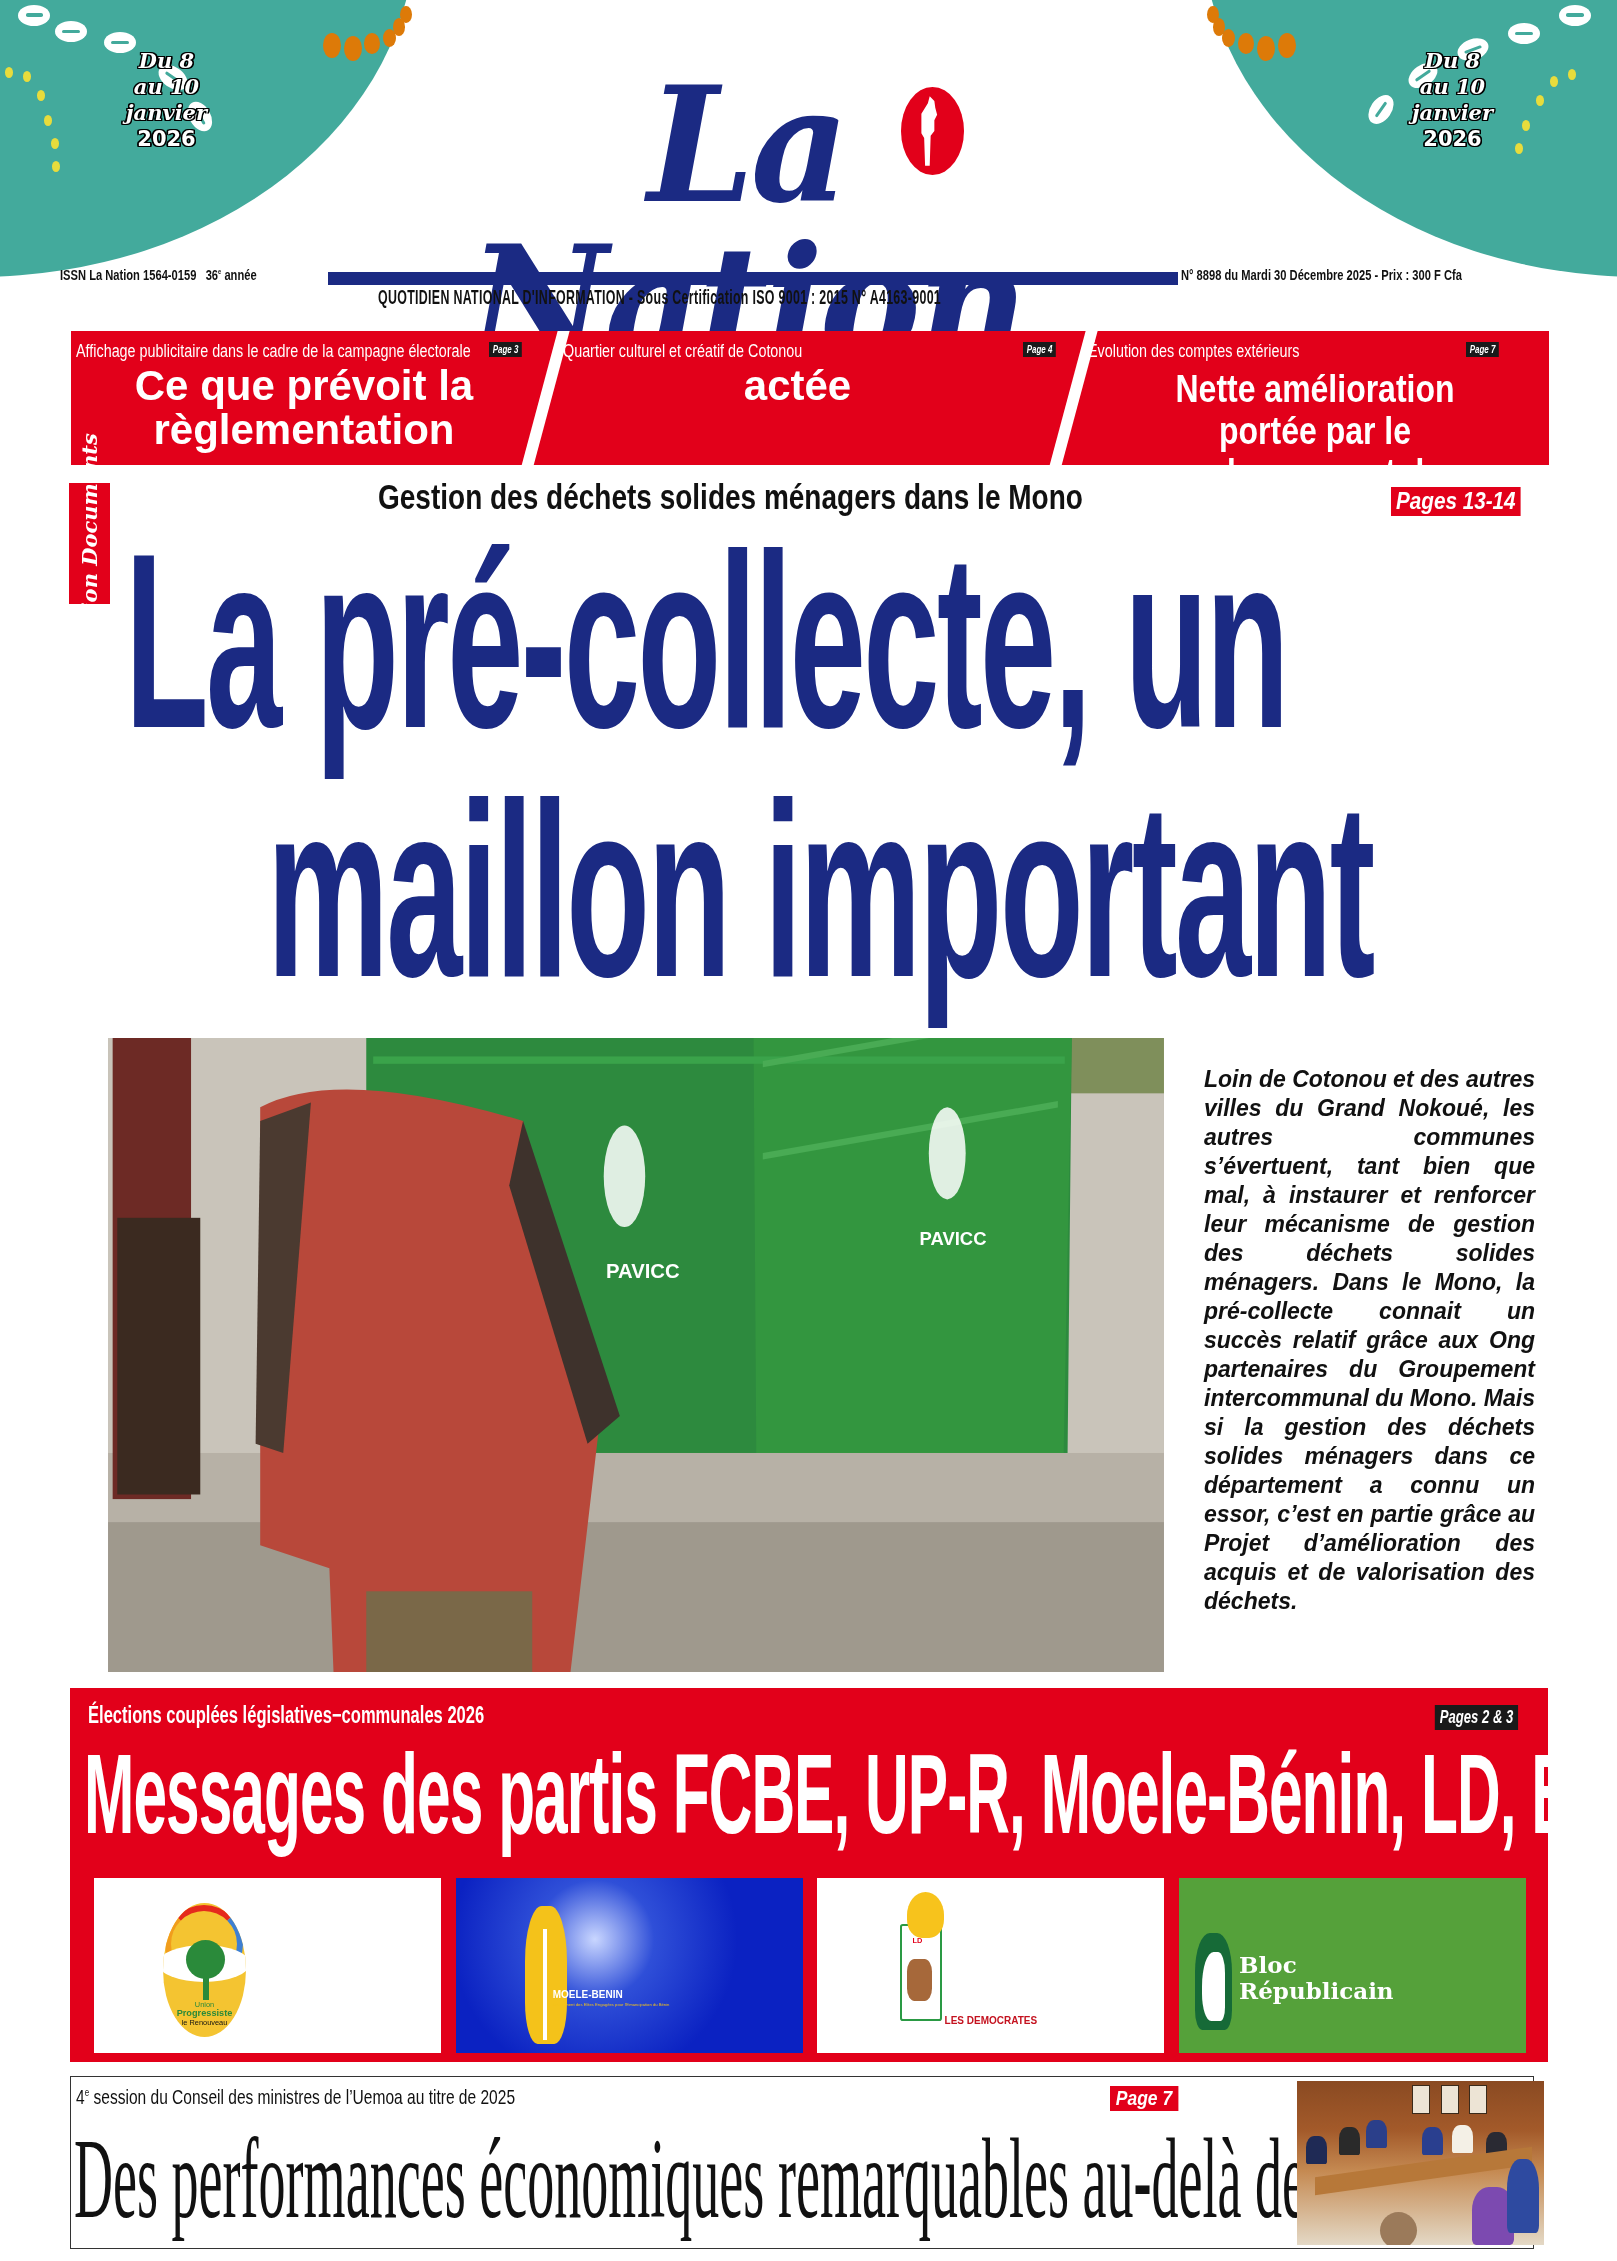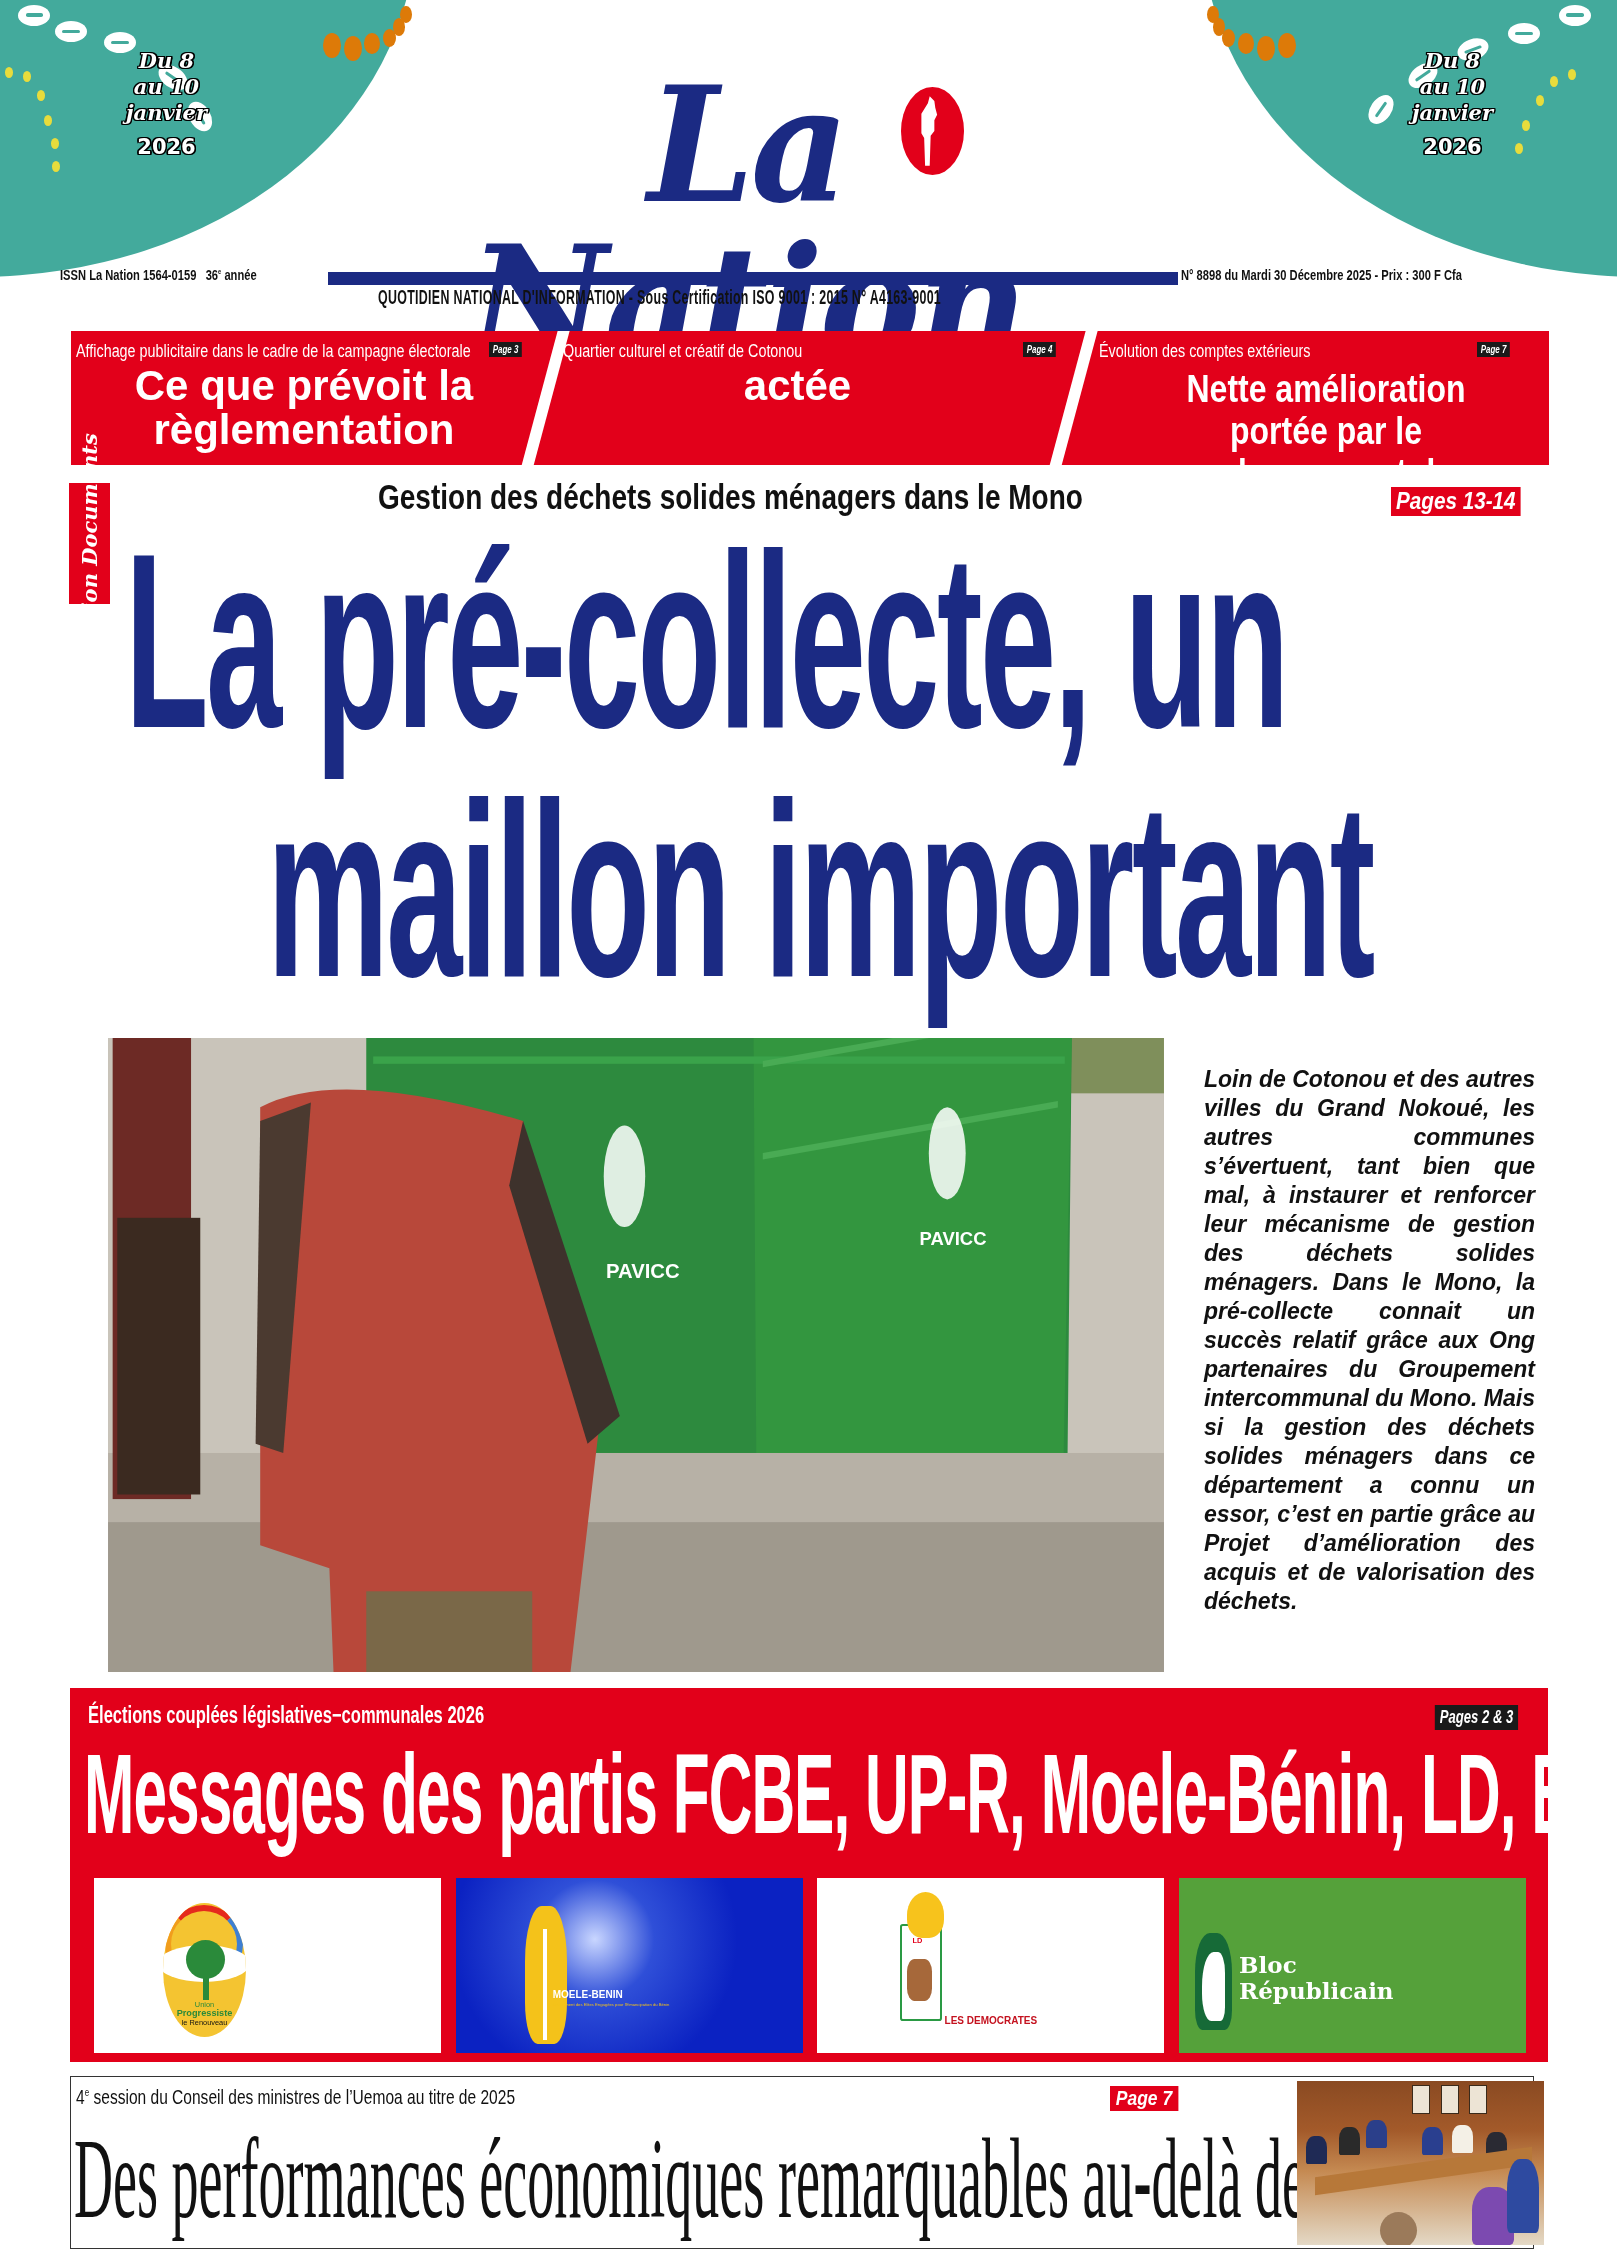--- a/index.html
+++ b/index.html
@@ -11,21 +11,21 @@
   .corner.left { left: -461px; }
   .corner.right { right: -461px; }
   .dot-orange { position: absolute; width: 18.4px; height: 25px; border-radius: 50%; background: #dd7a08; }
   .cowrie { position: absolute; width: 32px; height: 21px; border-radius: 50%; background: #fff; }
   .cowrie::after { content: ""; position: absolute; left: 7.4px; top: 8.8px; width: 17.5px; height: 3.7px; border-radius: 1.8px; background: #43aa9c; }
   .yellow-dot { position: absolute; width: 8.3px; height: 11px; border-radius: 50%; background: #e8dc3c; }
 
   .date-stamp { position: absolute; width: 111px; text-align: center; font-family: "DejaVu Serif", serif; font-style: italic; font-weight: bold;
     color: #fff; font-size: 21px; line-height: 26px;
     text-shadow: -1.4px -1.4px 0 #000, 1.4px -1.4px 0 #000, -1.4px 1.4px 0 #000, 1.4px 1.4px 0 #000, 0 1.4px 0 #000, 1.4px 0 0 #000, -1.4px 0 0 #000, 0 -1.4px 0 #000; }
-  .date-stamp .yr { font-family: "DejaVu Sans", sans-serif; font-style: normal; margin-top: 8px; }
+  .date-stamp .yr { font-family: "DejaVu Sans", sans-serif; font-style: normal; }
 
   
   .masthead-logo { position: absolute; left: 387px; top: 55px; width: 719px; height: 166px; }
   .masthead-text { position: absolute; left: 0; top: 18.4px; width: 719px; text-align: center; font-family: "DejaVu Serif", serif;
     font-weight: bold; font-style: italic; font-size: 152px; line-height: 152px; color: #1b2a83; letter-spacing: -3.7px; transform: scaleY(1.05); }
   .benin-oval { position: absolute; left: 514px; top: 32px; width: 63px; height: 88px; border-radius: 50%; background: #e2001a; }
   .benin-oval svg { position: absolute; left: 0; top: 0; }
 
   .issn-line { position: absolute; top: 267px; left: 60px; font-family: "Liberation Sans", sans-serif; font-weight: bold; font-size: 14.3px;
     transform: scaleX(0.78); transform-origin: left center; white-space: nowrap; color: #111; }
@@ -212,21 +212,21 @@
   </div>
   <div class="slash" style="left:468px;"></div>
   <div class="teaser t2" style="left:480px;width:493px;">
     <div class="kicker" style="left:11.5px;">Quartier culturel et créatif de Cotonou</div>
     <div class="page-tag" style="left:472px;">Page 4</div>
     <div class="head">
       <div>actée</div>
     </div>
   </div>
   <div class="slash" style="left:996px;"></div>
-  <div class="teaser t3" style="left:1010px;width:468px;margin-left:11px;">
+  <div class="teaser t3" style="left:1010px;width:468px;">
     <div class="kicker" style="left:7px;">Évolution des comptes extérieurs</div>
     <div class="page-tag" style="left:385px;">Page 7</div>
     <div class="head" style="top:37px;">
       <div>Nette amélioration portée par le</div>
       <div>redressement du commerce extérieur</div>
     </div>
   </div>
 </div>
 
 <div class="nation-docs">

